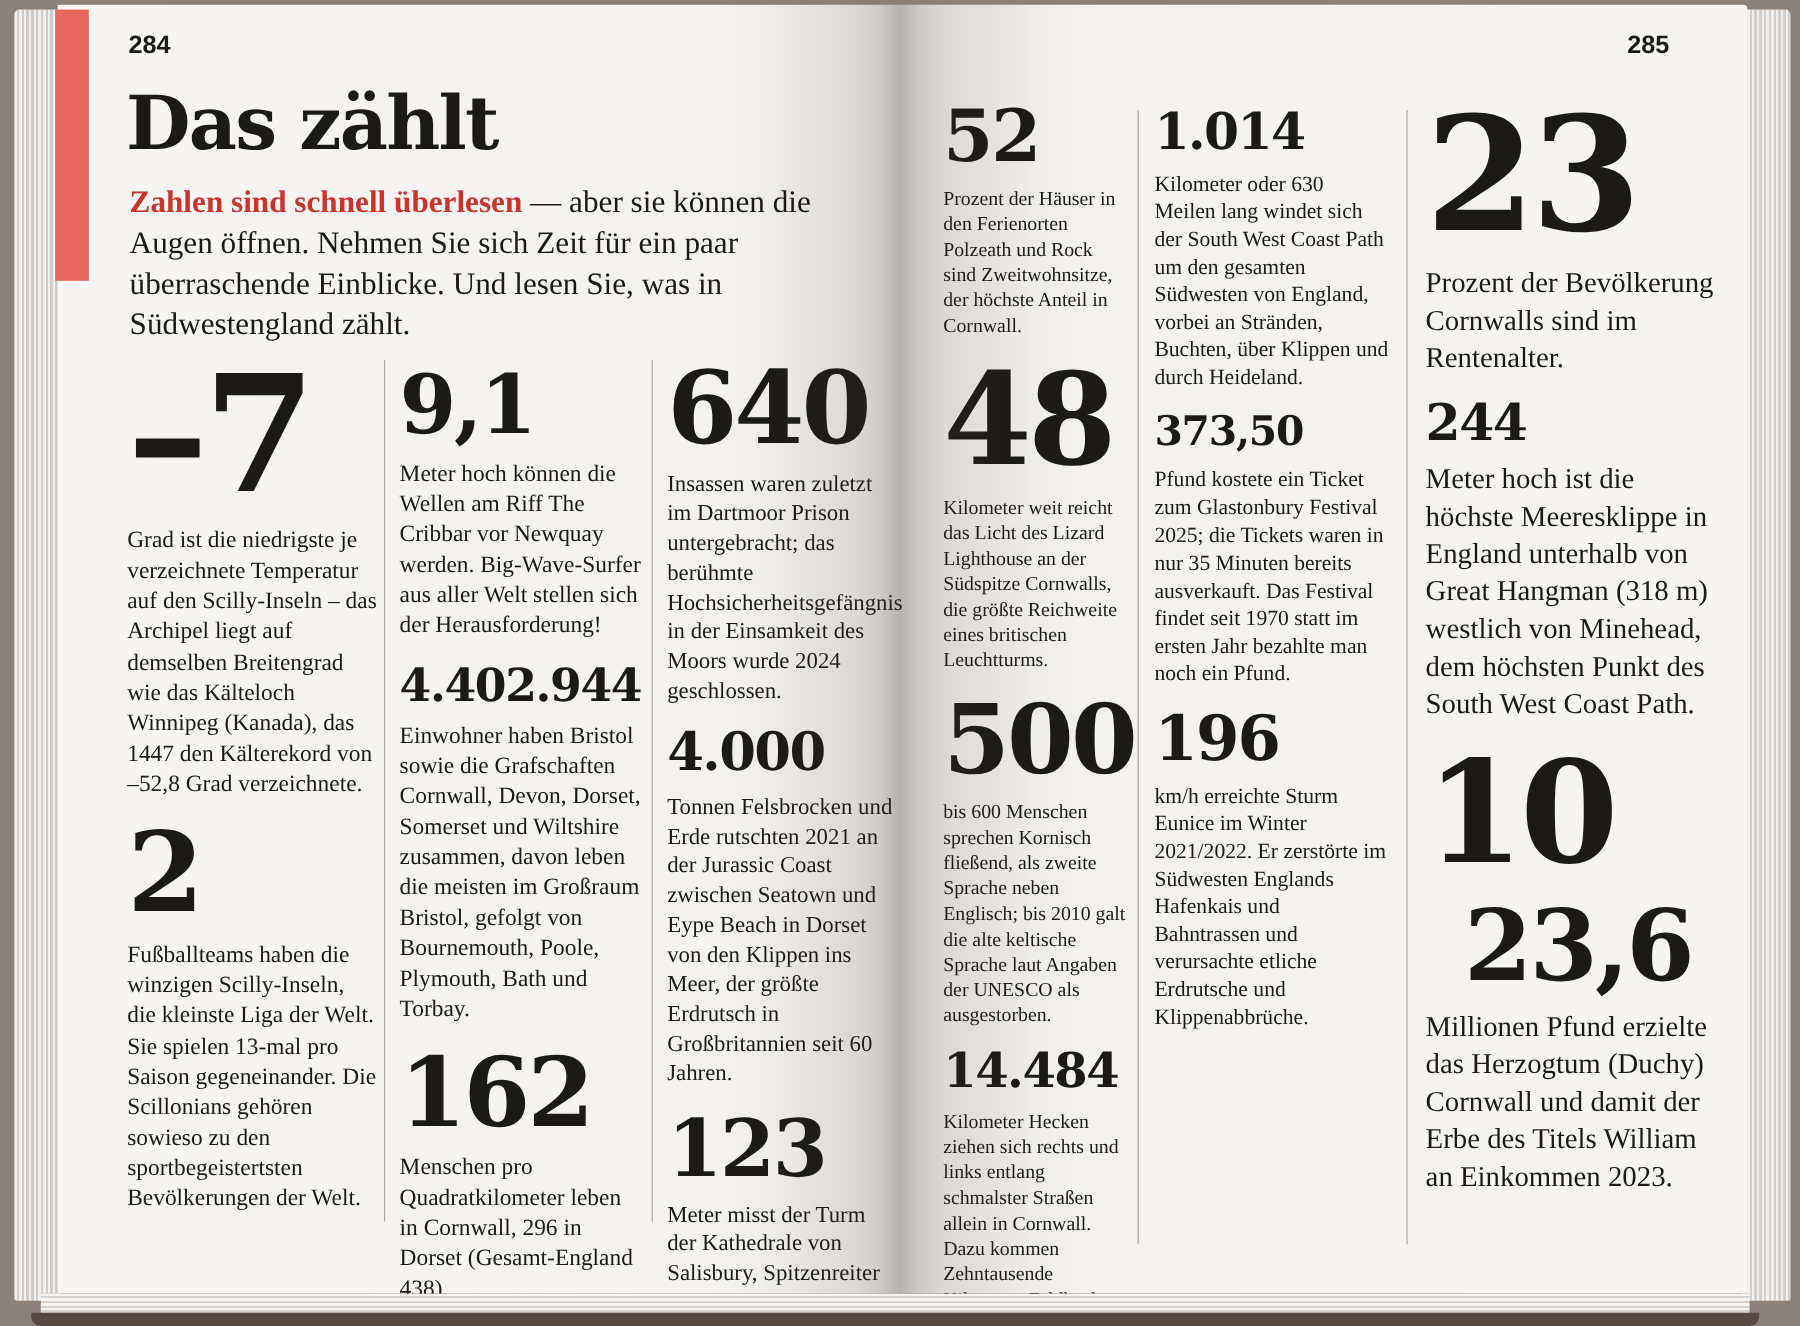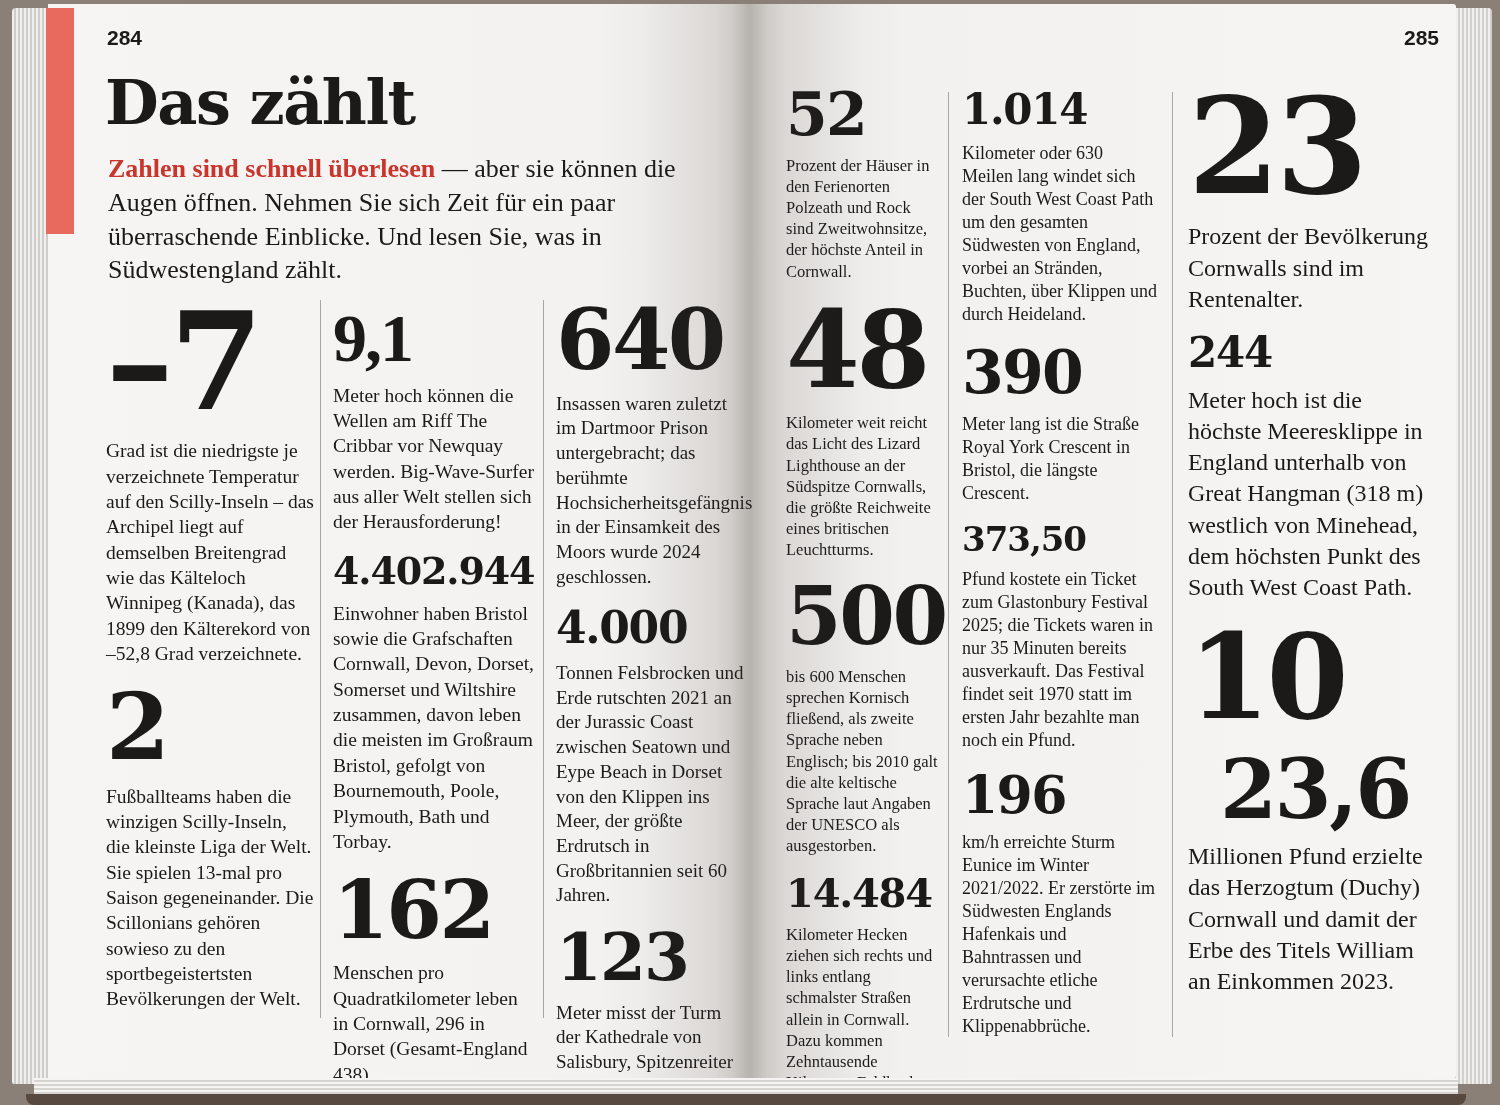--- a/index.html
+++ b/index.html
@@ -54,21 +54,21 @@
   .accent-bar{
     position:absolute;left:46px;top:8px;width:28px;height:226px;
     background:var(--accent);z-index:4;
   }
   
   .pagenum{
     position:absolute;font-family:"Liberation Sans", sans-serif;
     font-weight:bold;font-size:21px;z-index:3;text-align:right;
   }
   .pn-left{left:107px;top:26px;}
-  .pn-right{left:1404px;top:26px;}
+  .pn-right{left:1356px;top:26px;}
   .title{
     position:absolute;left:105px;top:66px;z-index:3;
     font-family:"DejaVu Serif", serif;font-weight:bold;
     font-size:62px;letter-spacing:-1.5px;
   }
   .intro{
     position:absolute;left:108px;top:152px;width:615px;z-index:3;
     font-size:26px;line-height:1.3;
   }
   .intro .lead{color:var(--red);font-weight:bold;}
@@ -98,21 +98,21 @@
   #rc3 .desc{font-size:24px;}
   
   .n135{font-size:135px;}
   .n132{font-size:132px;}
   .n118{font-size:118px;}
   .n106{font-size:106px;}
   .n92{font-size:92px;}
   .n84{font-size:84px;}
   .n82{font-size:82px;margin-left:32px;}
   .n80{font-size:80px;}
-  .n68{font-size:68px;font-family:Liberation Serif, serif;}
+  .n68{font-size:68px;}
   .n66{font-size:66px;}
   .n62{font-size:52px;}
   .n60{font-size:60px;}
   .n46{font-size:34px;}
   .n44{font-size:44px;}
   .n42{font-size:42px;}
   .n40{font-size:40px;}
   .n38{font-size:38px;}
 </style>
 </head>
@@ -133,21 +133,21 @@
   <div class="pagenum pn-right">285</div>
 
   <div class="vr" id="vr-l1"></div>
   <div class="vr" id="vr-l2"></div>
   <div class="vr" id="vr-r1"></div>
   <div class="vr" id="vr-r2"></div>
 
   <div class="col" id="lc1">
     <div class="stat">
       <div class="num n135">–7</div>
-      <p class="desc">Grad ist die niedrigste je verzeichnete Temperatur auf den Scilly-Inseln – das Archipel liegt auf demselben Breitengrad wie das Kälteloch Winnipeg (Kanada), das 1899 den Kälterekord von –52,8 Grad verzeichnete.</p>
+      <p class="desc">Grad ist die niedrigste je verzeichnete Temperatur auf den Scilly-Inseln – das Archipel liegt auf demselben Breitengrad wie das Kälteloch Winnipeg (Kanada), das 1447 den Kälterekord von –52,8 Grad verzeichnete.</p>
     </div>
     <div class="stat">
       <div class="num n92">2</div>
       <p class="desc">Fußballteams haben die winzigen Scilly-Inseln, die kleinste Liga der Welt. Sie spielen 13-mal pro Saison gegeneinander. Die Scillonians gehören sowieso zu den sportbegeistertsten Bevölkerungen der Welt.</p>
     </div>
   </div>
 
   <div class="col" id="lc2">
     <div class="stat">
       <div class="num n68">9,1</div>
@@ -194,24 +194,20 @@
     <div class="stat">
       <div class="num n40">14.484</div>
       <p class="desc">Kilometer Hecken ziehen sich rechts und links entlang schmalster Straßen allein in Cornwall. Dazu kommen Zehntausende Kilometer Feldhecken.</p>
     </div>
   </div>
 
   <div class="col" id="rc2">
     <div class="stat">
       <div class="num n42">1.014</div>
       <p class="desc">Kilometer oder 630 Meilen lang windet sich der South West Coast Path um den gesamten Südwesten von England, vorbei an Stränden, Buchten, über Klippen und durch Heideland.</p>
-    </div>
-    <div class="stat">
-      <div class="num n60">390</div>
-      <p class="desc">Meter lang ist die Straße Royal York Crescent in Bristol, die längste Crescent.</p>
     </div>
     <div class="stat">
       <div class="num n46">373,50</div>
       <p class="desc">Pfund kostete ein Ticket zum Glastonbury Festival 2025; die Tickets waren in nur 35 Minuten bereits ausverkauft. Das Festival findet seit 1970 statt im ersten Jahr bezahlte man noch ein Pfund.</p>
     </div>
     <div class="stat">
       <div class="num n62">196</div>
       <p class="desc">km/h erreichte Sturm Eunice im Winter 2021/2022. Er zerstörte im Südwesten Englands Hafenkais und Bahntrassen und verursachte etliche Erdrutsche und Klippenabbrüche.</p>
     </div>
   </div>

